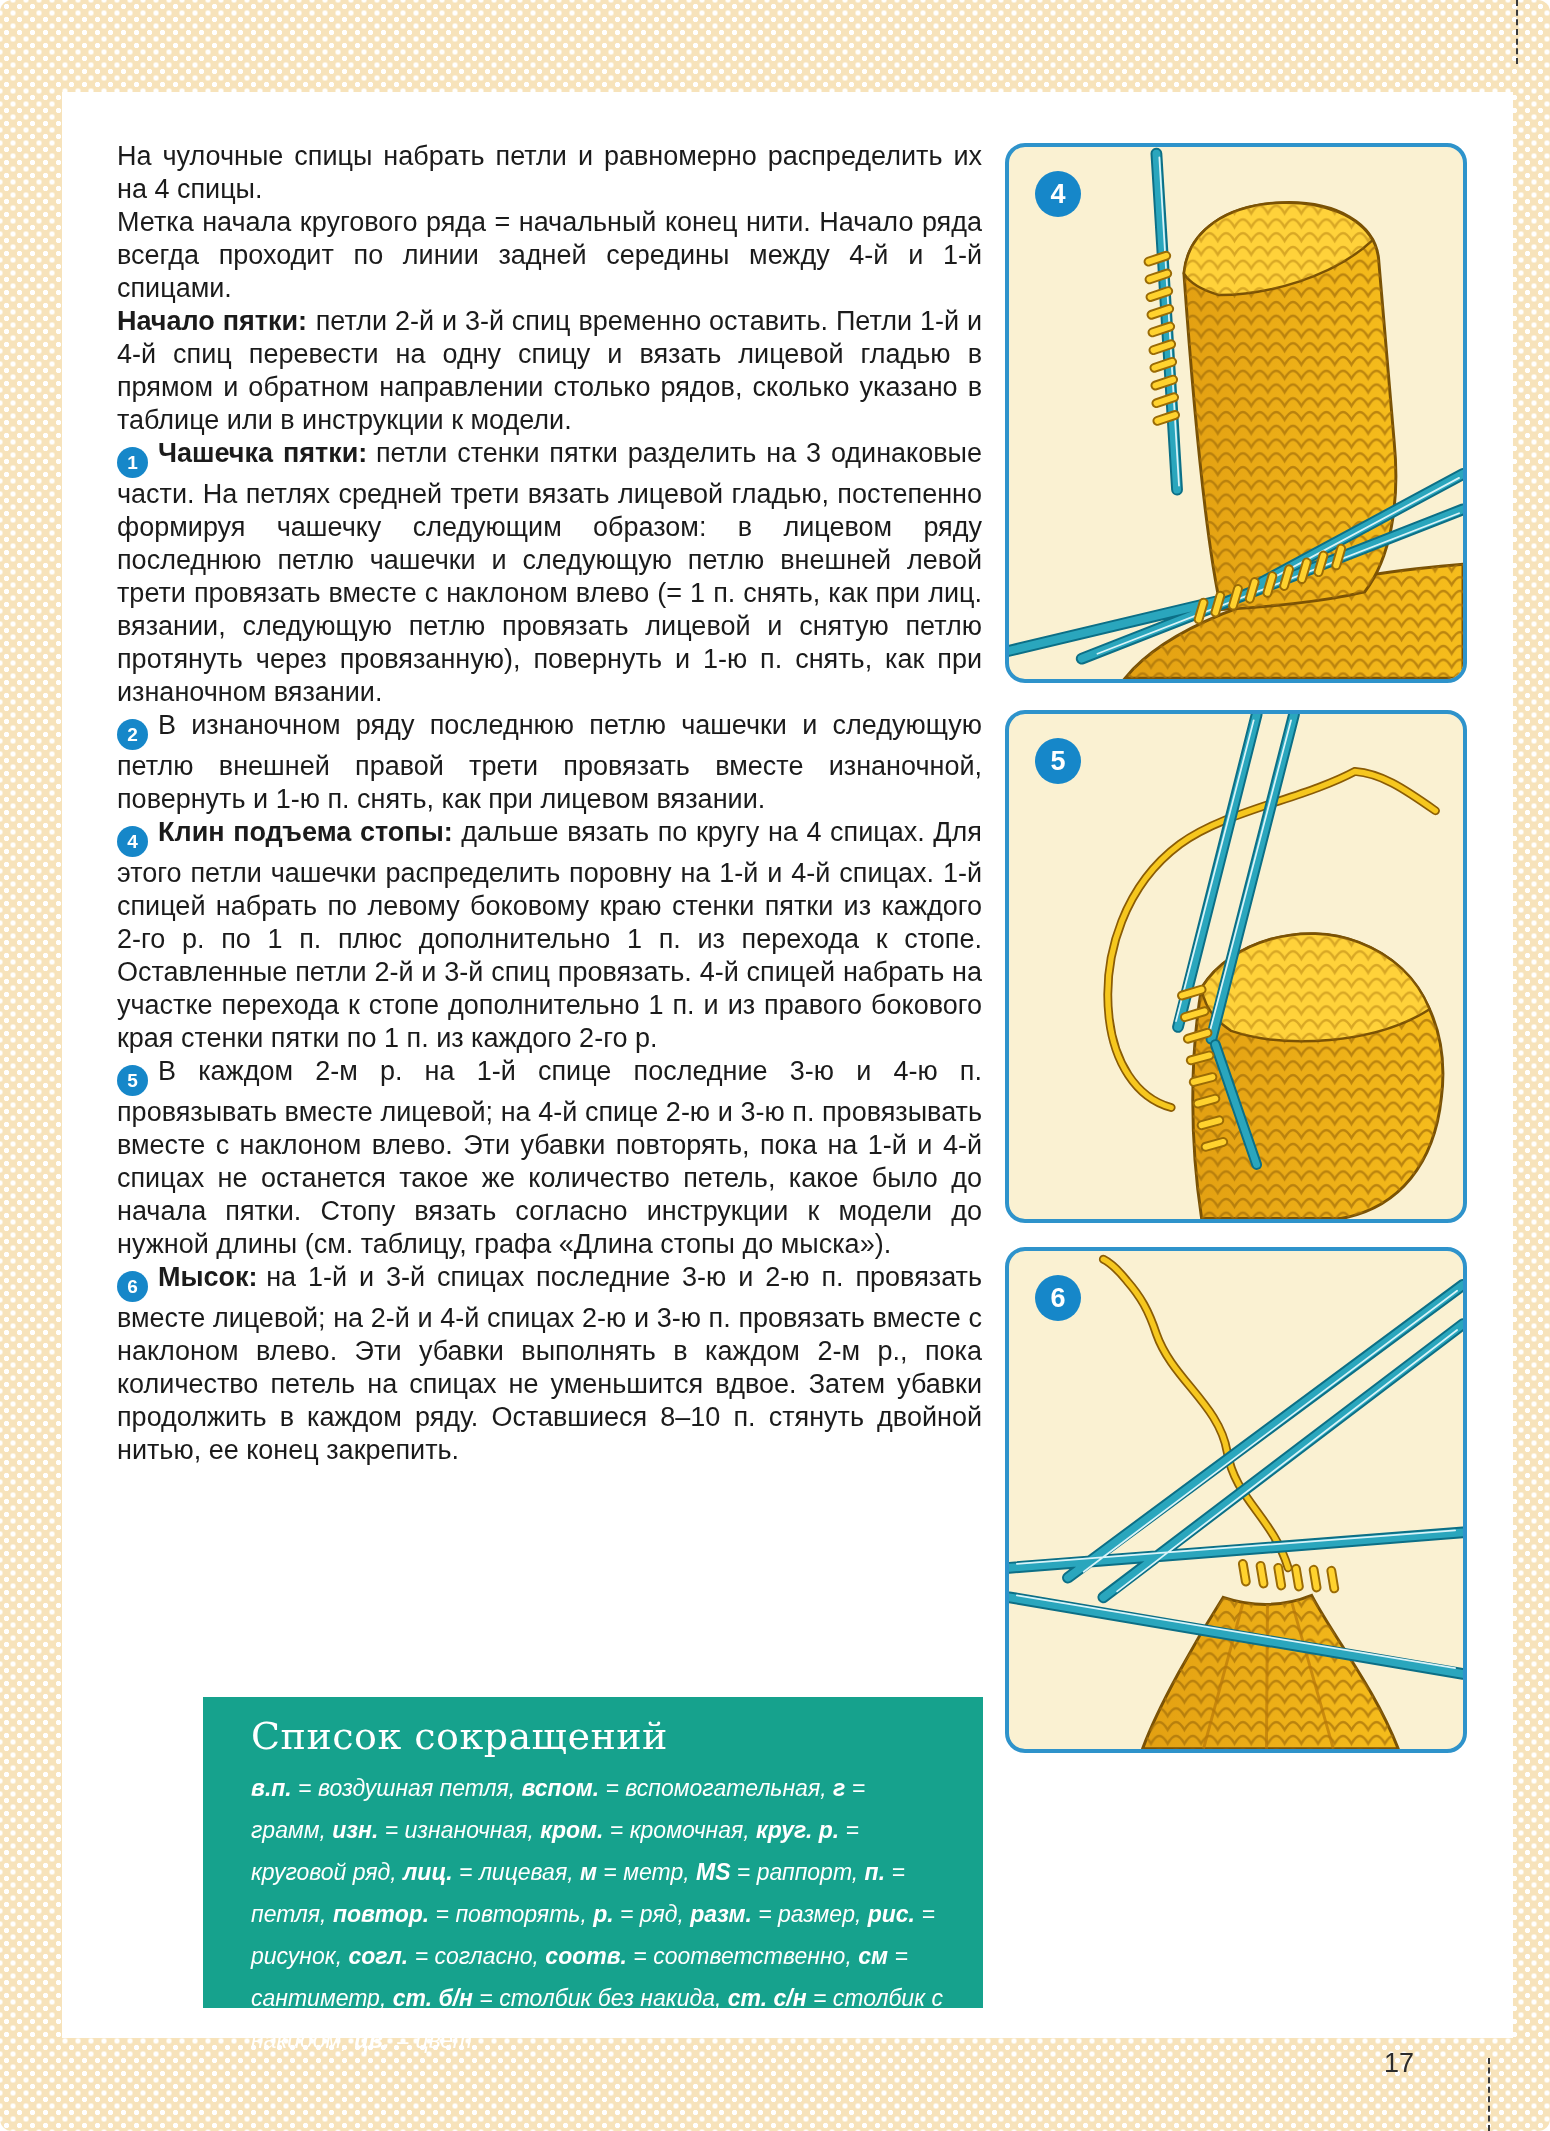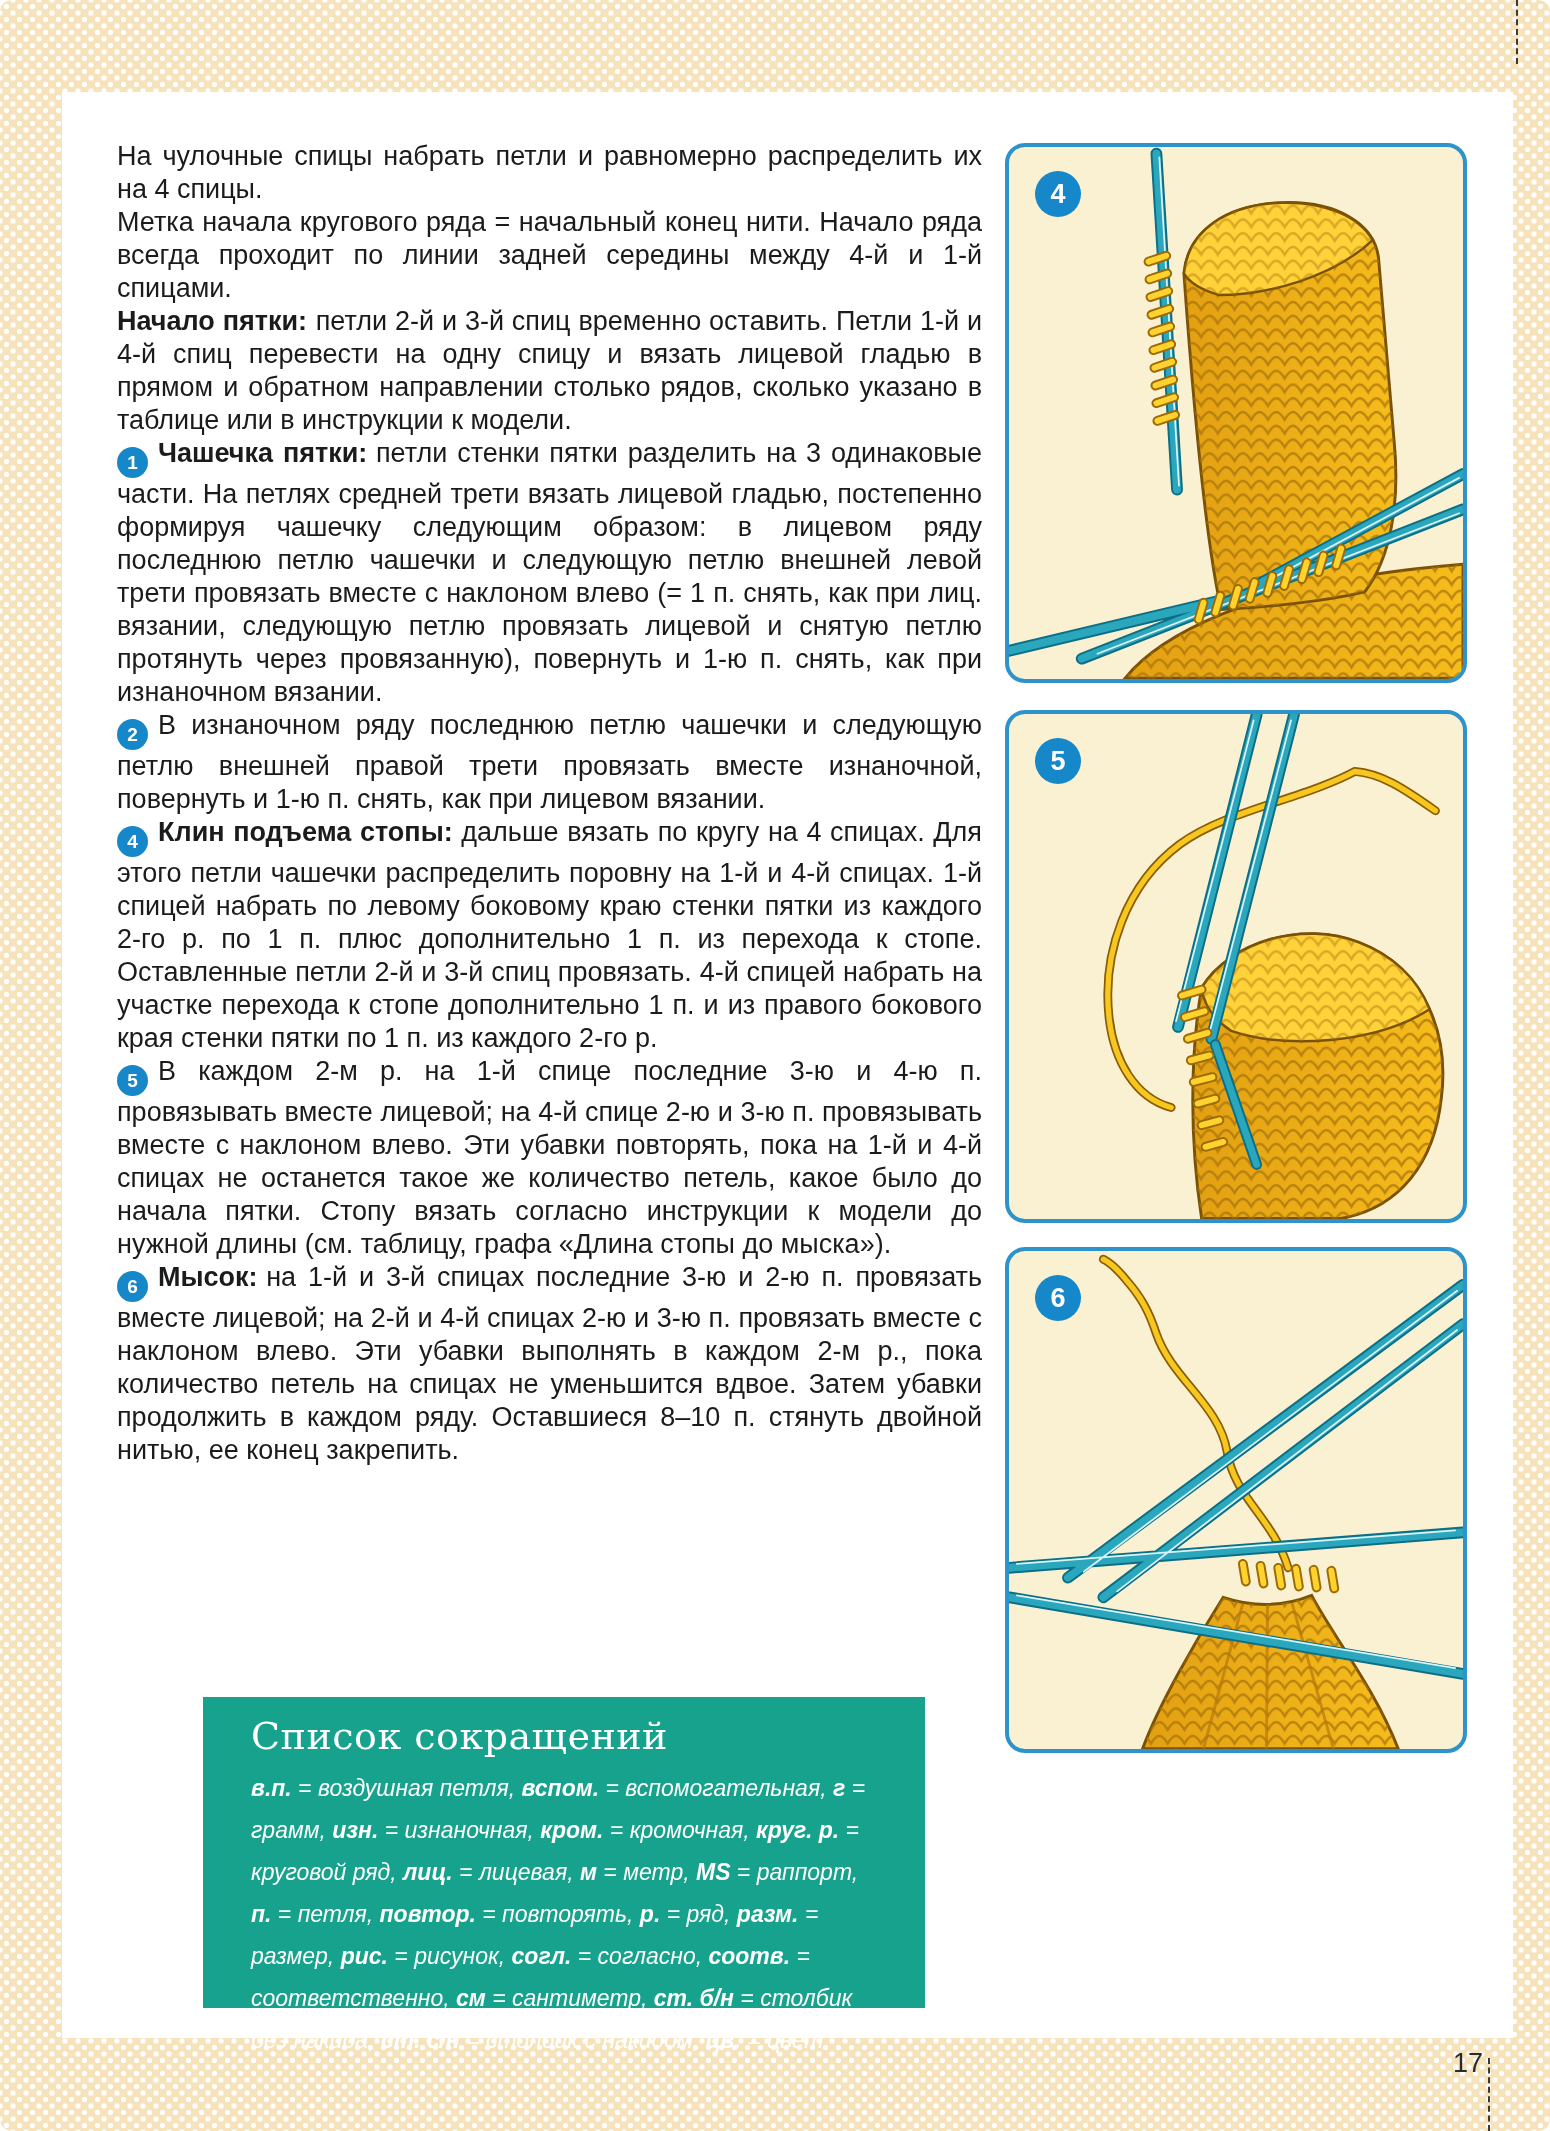--- a/index.html
+++ b/index.html
@@ -26,29 +26,29 @@
   .panel{position:absolute;left:943px;width:462px;box-sizing:border-box;
          background:#faf1d2;border:4px solid #2e93cb;border-radius:20px;overflow:hidden;}
   .panel svg{display:block;width:100%;height:100%;}
   .fbadge{position:absolute;left:26px;top:24px;width:46px;height:46px;border-radius:50%;
           background:#1687c9;color:#fff;font-weight:bold;font-size:27px;
           display:flex;align-items:center;justify-content:center;}
   #panel4{top:51px;height:540px;}
   #panel5{top:618px;height:513px;}
   #panel6{top:1155px;height:506px;}
   
-  .abbr-box{position:absolute;left:141px;top:1605px;width:722px;height:311px;
+  .abbr-box{position:absolute;left:141px;top:1605px;width:780px;height:311px;
             box-sizing:border-box;background:#16a28d;color:#ffffff;
             padding:16px 40px 0 48px;}
   .abbr-title{font-family:"DejaVu Serif", serif;font-size:38px;line-height:46px;
               font-weight:500;letter-spacing:.5px;margin:0;}
   .abbr-body{margin-top:8px;font-size:23px;line-height:42px;font-style:italic;}
   .abbr-body b{font-weight:bold;}
   
-  .page-number{position:absolute;left:1441px;top:2048px;width:42px;text-align:right;
+  .page-number{position:absolute;left:1372px;top:2048px;width:42px;text-align:right;
                font-size:27px;color:#2b2b2b;}
   .cutmark-top{position:absolute;left:1516px;top:0;height:64px;border-left:2px dashed #3a3a3a;}
   .cutmark-bottom{position:absolute;left:1488px;top:2058px;height:73px;border-left:2px dashed #3a3a3a;}
 </style>
 </head>
 <body>
 
 <div class="canvas">
   <div class="page">
 

